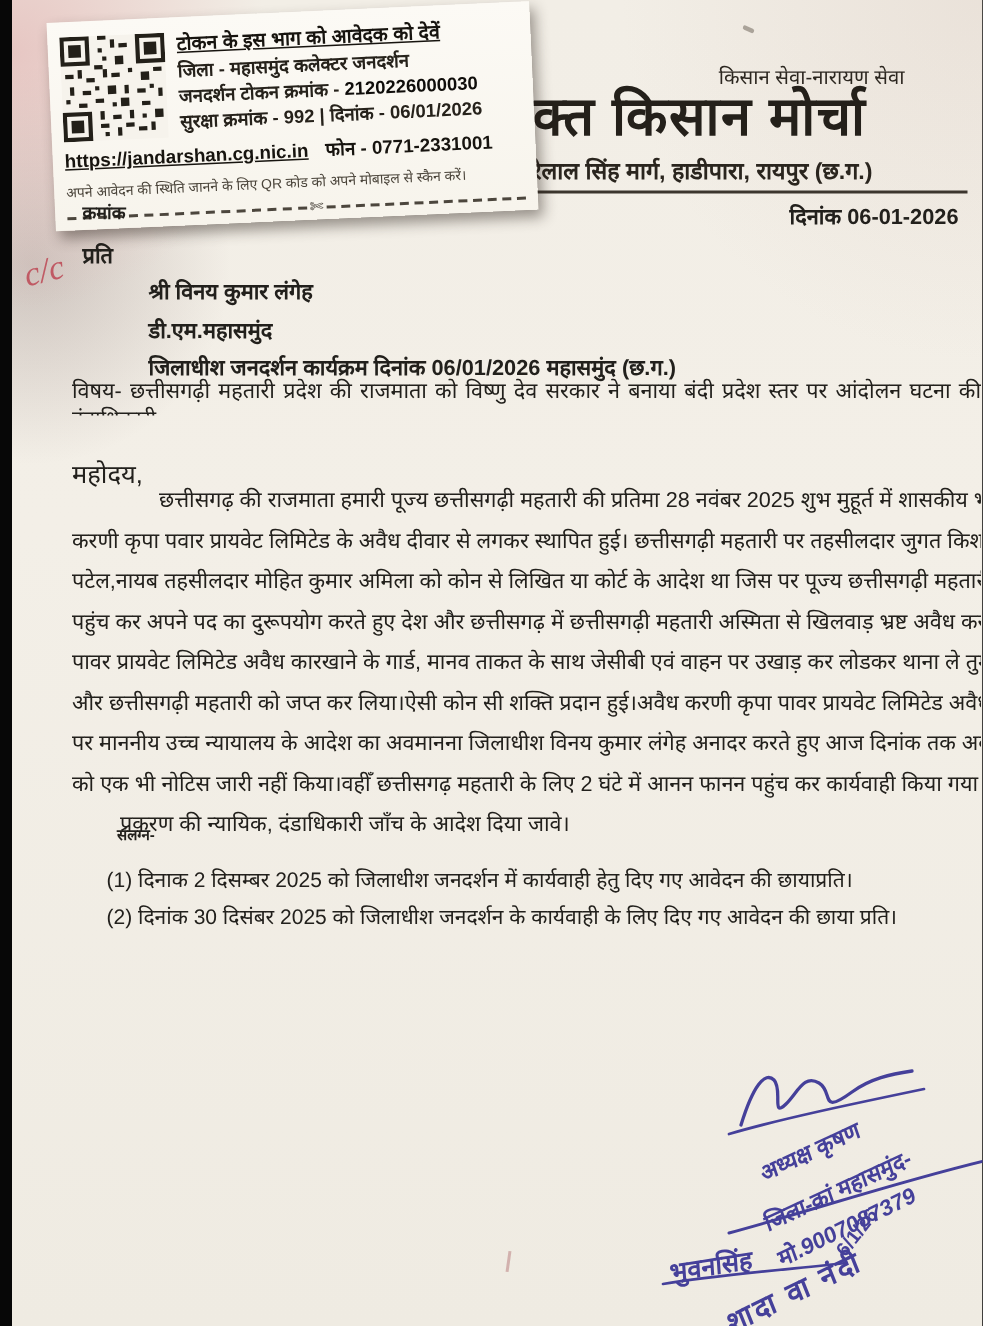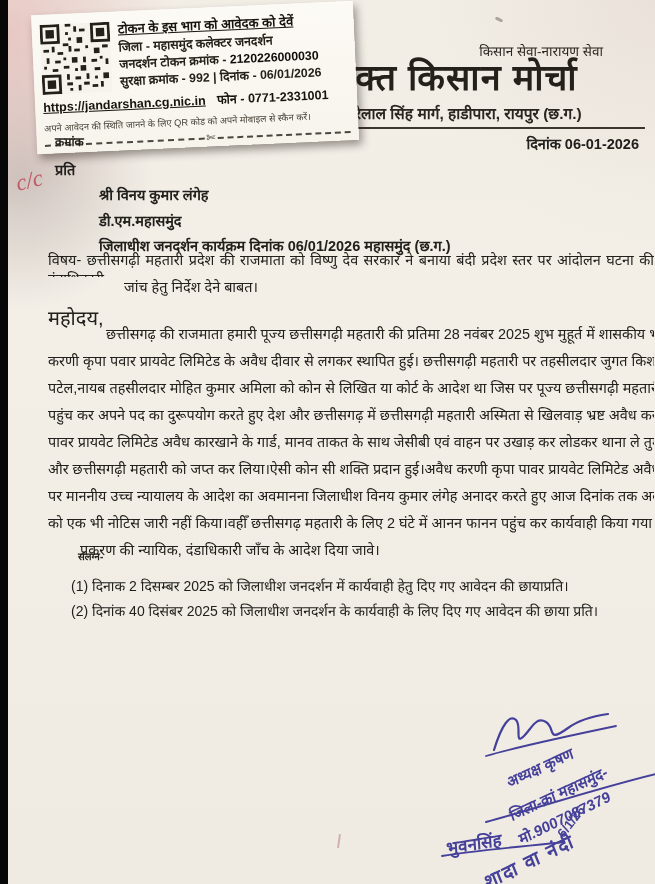--- a/index.html
+++ b/index.html
@@ -55,21 +55,21 @@
   .recipient{left:91px;top:183px;font-size:14.5px;font-weight:600;line-height:25.5px;}
   .ccmark{
     left:8px;top:168px;font-size:23px;color:#c05a64;
     font-family:"Liberation Serif","DejaVu Serif",serif;font-style:italic;
     transform:rotate(-14deg);
   }
 
   
   .subj1{left:40px;top:250px;width:606px;font-size:14.4px;text-align:justify;text-align-last:justify;height:27px;overflow:hidden;}
   .subj2{left:116px;top:277px;font-size:14.4px;}
-  .salut{left:40px;top:304px;font-size:20px;}
+  .salut{left:40px;top:304px;font-size:17px;}
   .bodytext{left:40px;top:321px;width:606px;font-size:14.4px;}
   .bodytext .bl{height:27px;line-height:27px;text-align:justify;text-align-last:justify;overflow:hidden;white-space:nowrap;}
   .bodytext .bl.first{text-indent:58px;}
   .bodytext .bl.last{text-align-last:left;margin-left:32px;}
 
   
   .attach-label{left:70px;top:549px;font-size:10px;font-weight:600;}
   .attach-item1{left:63px;top:576px;font-size:14px;}
   .attach-item2{left:63px;top:601px;font-size:14px;}
 
@@ -138,38 +138,37 @@
     <div class="abs dateline">दिनांक 06-01-2026</div>
     <div class="abs prati">प्रति</div>
     <div class="abs ccmark">c/c</div>
     <div class="abs recipient">
       <div>श्री विनय कुमार लंगेह</div>
       <div>डी.एम.महासमुंद</div>
       <div>जिलाधीश जनदर्शन कार्यक्रम दिनांक 06/01/2026 महासमुंद (छ.ग.)</div>
     </div>
 
     <div class="abs subj1">विषय- छत्तीसगढ़ी  महतारी प्रदेश की राजमाता को विष्णु देव सरकार ने बनाया बंदी प्रदेश स्तर पर आंदोलन घटना की दंडाधिकारी</div>
-    <div class="abs subj2">जांच हेतु निर्देश देने बाबत।</div>
     <div class="abs salut">महोदय,</div>
 
     <div class="abs bodytext">
       <div class="bl first">छत्तीसगढ़ की राजमाता हमारी पूज्य छत्तीसगढ़ी महतारी की प्रतिमा 28 नवंबर 2025 शुभ मुहूर्त में शासकीय भूमि पर अवैध</div>
       <div class="bl">करणी कृपा पवार प्रायवेट लिमिटेड के अवैध दीवार से लगकर स्थापित हुई। छत्तीसगढ़ी महतारी पर तहसीलदार जुगत किशोर</div>
       <div class="bl">पटेल,नायब तहसीलदार मोहित कुमार अमिला को कोन से लिखित या कोर्ट के आदेश था जिस पर पूज्य  छत्तीसगढ़ी महतारी को हटाने</div>
       <div class="bl">पहुंच कर अपने पद का दुरूपयोग करते हुए देश और छत्तीसगढ़ में छत्तीसगढ़ी महतारी अस्मिता से खिलवाड़ भ्रष्ट अवैध करणी कृपा</div>
       <div class="bl">पावर प्रायवेट लिमिटेड अवैध कारखाने के गार्ड, मानव ताकत के साथ जेसीबी एवं वाहन पर उखाड़ कर लोडकर थाना ले तुमगांव ले गए</div>
       <div class="bl">और छत्तीसगढ़ी महतारी को जप्त कर लिया।ऐसी कोन सी शक्ति प्रदान हुई।अवैध करणी कृपा पावर प्रायवेट लिमिटेड अवैध कारखाना</div>
       <div class="bl">पर माननीय उच्च न्यायालय के आदेश का अवमानना जिलाधीश विनय कुमार लंगेह अनादर करते हुए आज दिनांक तक अवैध कारखाने</div>
       <div class="bl">को एक भी नोटिस जारी नहीं किया।वहीँ छत्तीसगढ़ महतारी के लिए 2 घंटे में आनन फानन पहुंच कर कार्यवाही किया गया।समस्त</div>
       <div class="bl last">प्रकरण की न्यायिक,  दंडाधिकारी जाँच के आदेश दिया जावे।</div>
     </div>
 
     <div class="abs attach-label">संलग्न-</div>
     <div class="abs attach-item1">(1) दिनाक 2 दिसम्बर 2025 को जिलाधीश जनदर्शन में कार्यवाही हेतु दिए गए आवेदन की छायाप्रति।</div>
-    <div class="abs attach-item2">(2) दिनांक 40 दिसंबर 2025 को जिलाधीश जनदर्शन के कार्यवाही के लिए दिए गए आवेदन की छाया प्रति।</div>
+    <div class="abs attach-item2">(2) दिनांक 30 दिसंबर 2025 को जिलाधीश जनदर्शन के कार्यवाही के लिए दिए गए आवेदन की छाया प्रति।</div>
 
 
     <svg class="abs sig-scribble" width="150" height="60" viewBox="0 0 150 60">
       <path d="M18,44 C26,18 34,8 40,14 C46,20 38,40 48,30 C56,22 60,10 70,16 C80,22 70,38 92,22 C104,13 118,10 132,8" fill="none" stroke="#45409a" stroke-width="2.2" stroke-linecap="round"></path>
       <path d="M10,50 C44,40 92,30 140,20" fill="none" stroke="#45409a" stroke-width="1.8" stroke-linecap="round"></path>
     </svg>
 
     <div class="abs hand hw1">अध्यक्ष कृषण</div>
     <div class="abs hand hw2">जिला-क्रां महासमुंद-</div>
     <div class="abs hand hw3">मो.9007087379</div>

